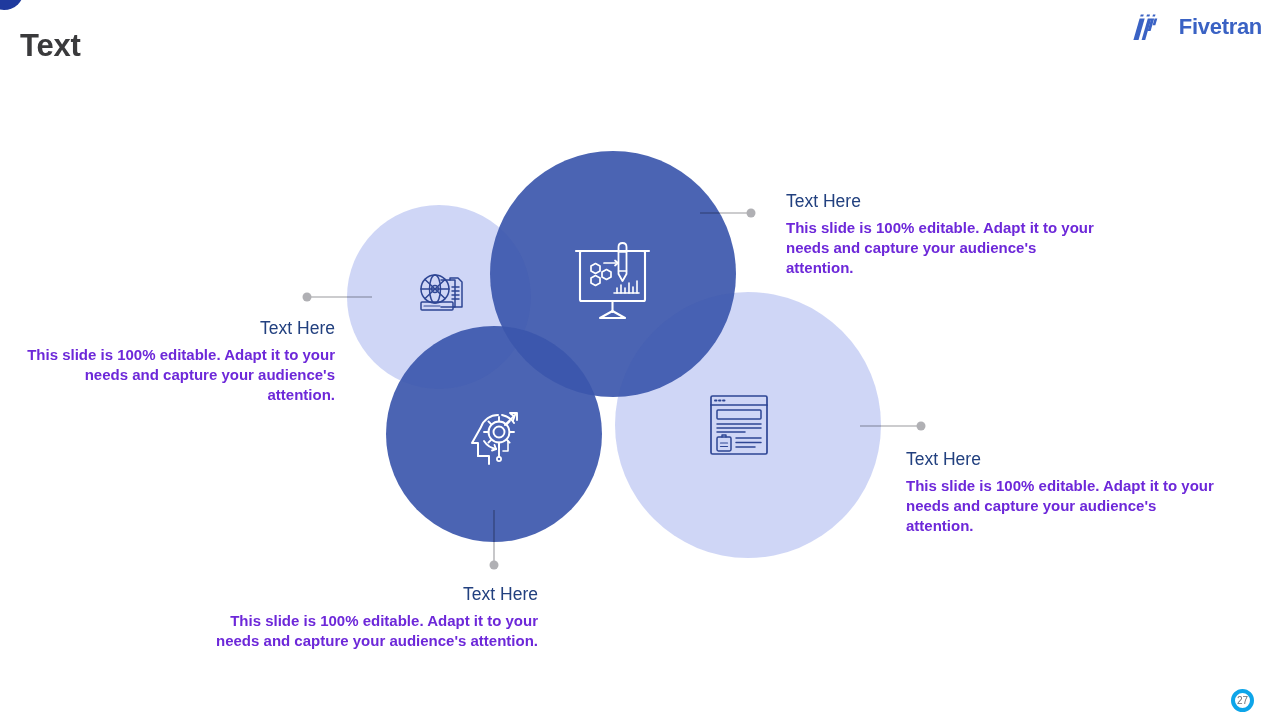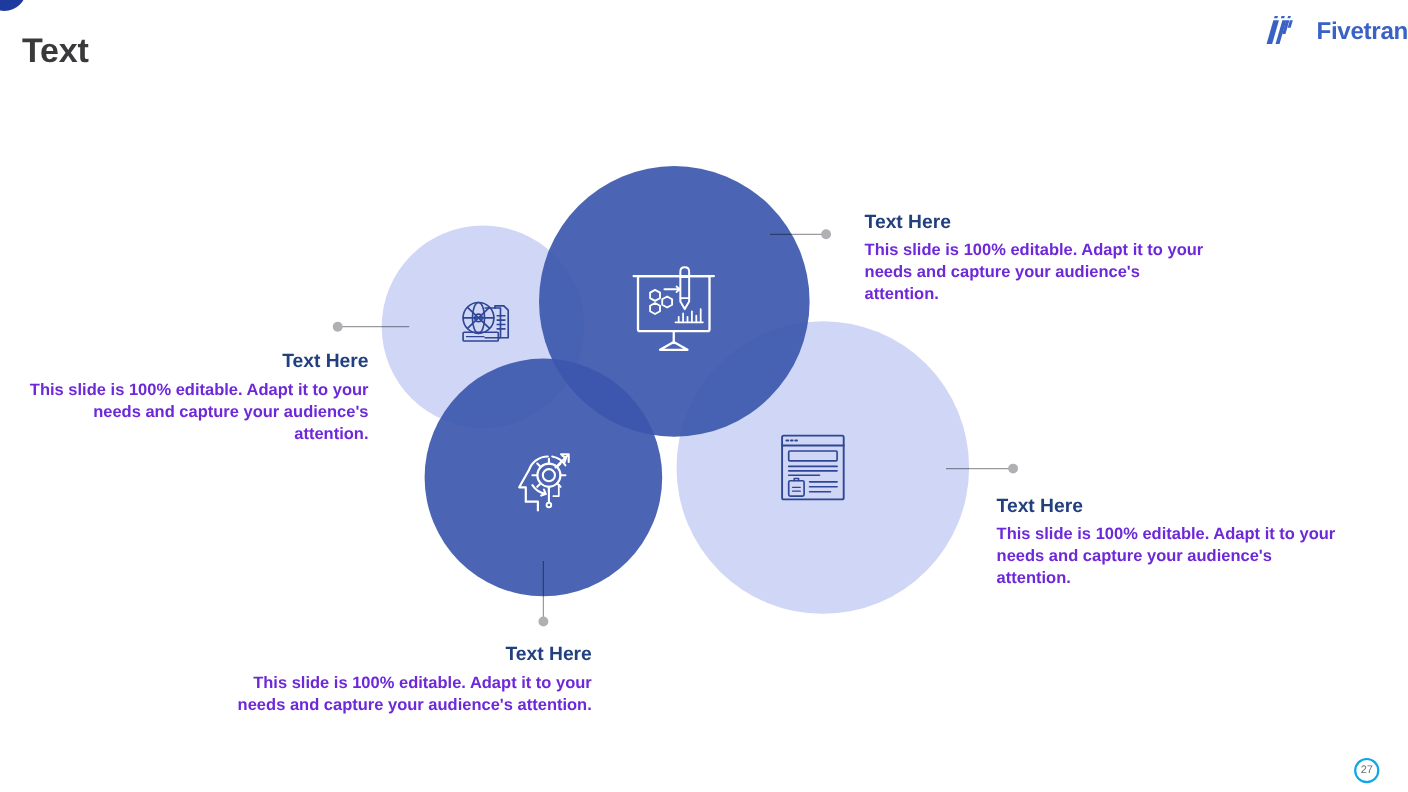--- a/index.html
+++ b/index.html
@@ -19,50 +19,50 @@
   }
 
   
   .page-title {
     position:absolute; left:20px; top:28px;
     font-size:31px; font-weight:700; color:#3a3a3c;
     letter-spacing:-0.2px;
   }
 
   .logo {
-    position:absolute; right:0; top:14px;
-    display:flex; align-items:center; gap:20px;
+    position:absolute; right:18px; top:14px;
+    display:flex; gap:20px;
   }
   .logo-mark { width:26px; height:27px; display:block; }
   .logo-text {
     font-size:22px; font-weight:700; color:#3a62c4; letter-spacing:-0.3px;
   }
 
   
   .venn { position:absolute; left:0; top:0; width:1280px; height:720px; }
 
   
   .tblock { position:absolute; }
   .tblock h3 {
-    font-size:17.5px; font-weight:700; color:#22407f;
+    font-size:17.5px; font-weight:400; color:#22407f;
     margin-bottom:6px; letter-spacing:0px;
   }
   .tblock p {
     font-size:15px; line-height:1.33; color:#6d28d9; font-weight:700;
   }
   .tb-left  { left:20px;  top:318px; width:315px; text-align:right; }
   .tb-top   { left:786px; top:191px; width:320px; text-align:left; }
   .tb-right { left:906px; top:449px; width:320px; text-align:left; }
   .tb-bot   { left:200px; top:584px; width:338px; text-align:right; }
 
   
   .page-num {
     position:absolute; right:26px; bottom:8px;
     width:23px; height:23px; border-radius:50%;
-    border:2px solid #0ea5e9; color:#6e6e73;
+    border:4px solid #0ea5e9; color:#6e6e73;
     font-size:10px; display:flex; align-items:center; justify-content:center;
   }
 </style>
 </head>
 <body>
 
 <div class="deco-wrap">
   <div class="deco-solid"></div>
 
 </div>

